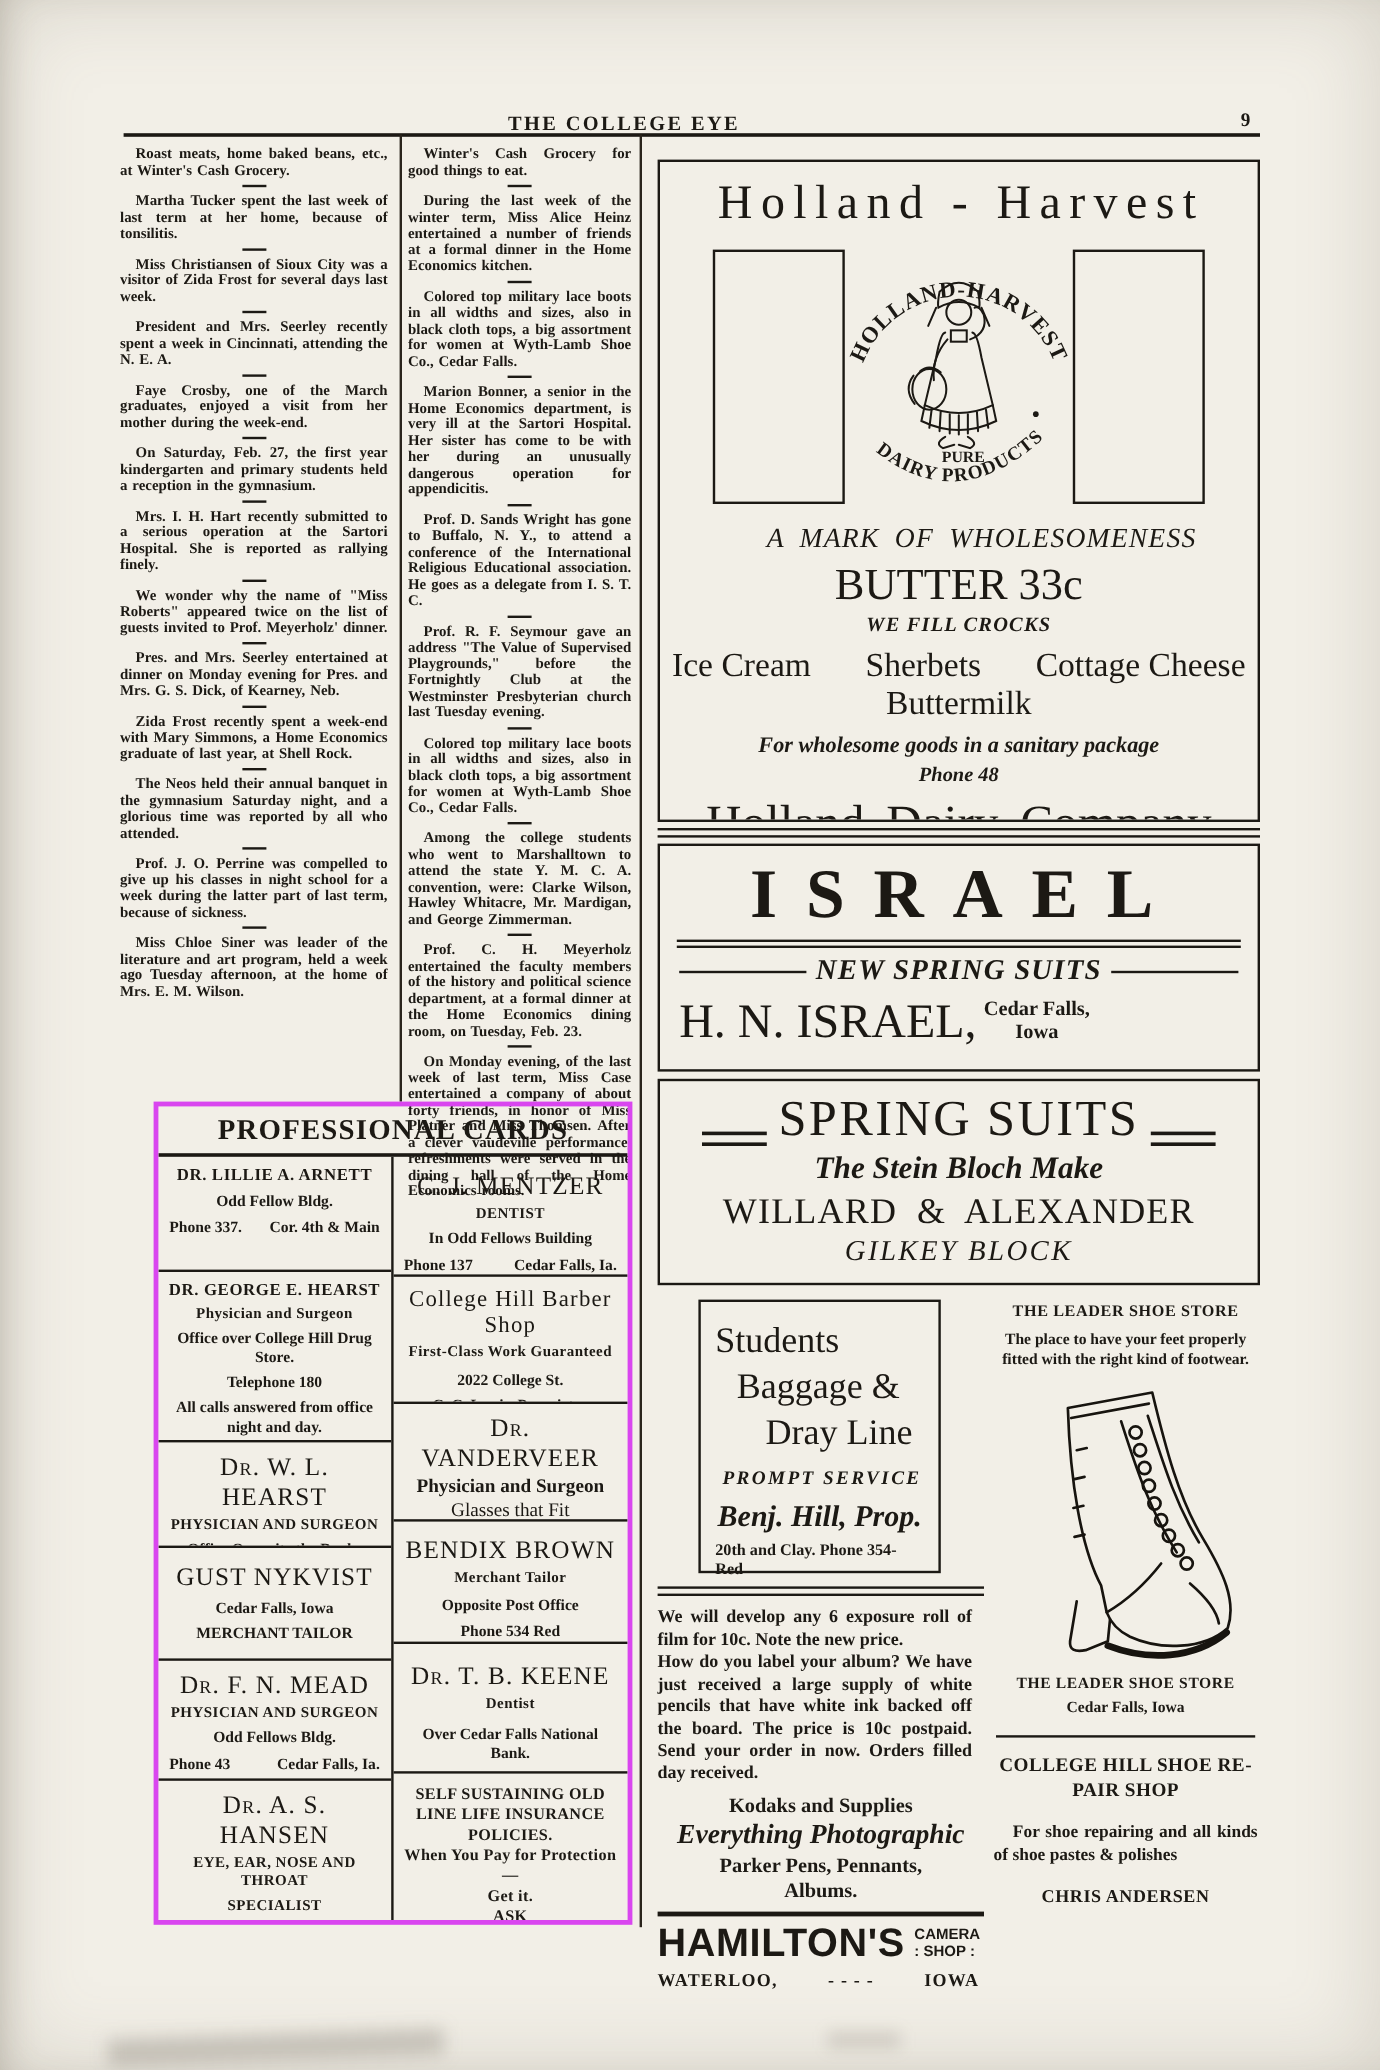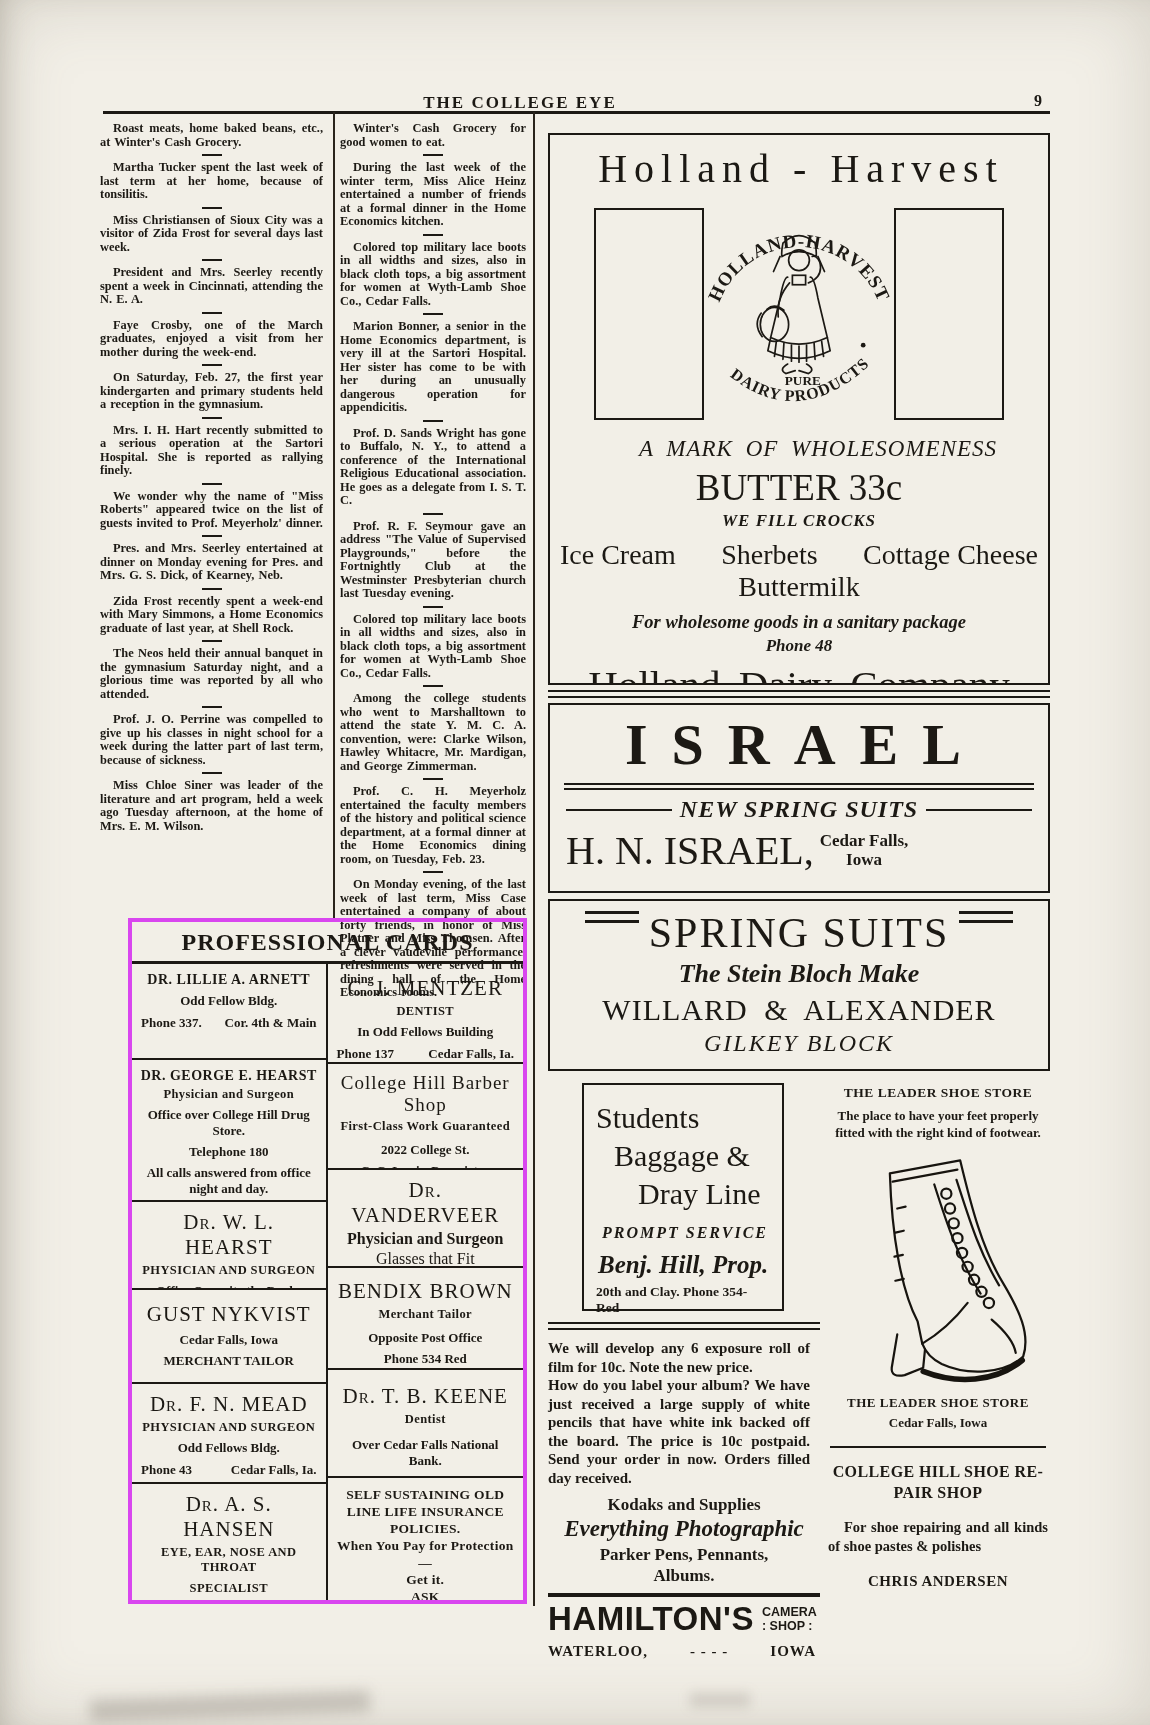--- a/index.html
+++ b/index.html
@@ -68,21 +68,21 @@
   .i-big{font-size:58px;font-weight:bold;letter-spacing:24px;margin-left:12px;line-height:64px;margin-top:8px;}
   .i-rules{height:3px;border-top:2px solid #1c1914;border-bottom:2px solid #1c1914;margin:6px 14px;}
   .i-banner{display:flex;align-items:center;margin:2px 16px;}
   .i-banner .dash-line{flex:1;border-top:2.5px solid #1c1914;}
   .i-banner-text{font-weight:bold;font-style:italic;font-size:24px;letter-spacing:1px;padding:0 8px;}
   .i-bottom{display:flex;justify-content:flex-start;align-items:flex-end;gap:6px;margin-top:4px;padding-left:16px;}
   .i-name{font-size:40px;}
   .i-loc{font-size:17px;font-weight:bold;line-height:19px;padding-bottom:5px;text-align:center;}
   
   .spring{height:172px;margin-top:6px;text-align:center;}
-  .s-titlerow{display:flex;align-items:flex-start;justify-content:center;gap:10px;margin-top:10px;}
+  .s-titlerow{display:flex;align-items:flex-end;justify-content:center;gap:10px;margin-top:10px;}
   .s-bars{width:54px;height:6px;border-top:3px solid #1c1914;border-bottom:3px solid #1c1914;}
   .s-title{font-size:42px;letter-spacing:2px;line-height:44px;}
   .s-make{font-weight:bold;font-style:italic;font-size:26px;margin-top:4px;}
   .s-firm{font-size:30px;word-spacing:8px;margin-top:4px;letter-spacing:1px;}
   .s-block{font-style:italic;font-size:24px;letter-spacing:2px;margin-top:3px;}
   
   .ads-bottom{display:flex;justify-content:space-between;margin-top:12px;}
   .ab-left{width:272px;}
   .ab-right{width:224px;}
   .dray-box{border:2.5px solid #1c1914;box-sizing:border-box;margin-left:34px;width:202px;
@@ -143,21 +143,21 @@
     <div class="news-item">Pres. and Mrs. Seerley entertained at dinner on Monday evening for Pres. and Mrs. G. S. Dick, of Kearney, Neb.</div>
     <div class="news-item">Zida Frost recently spent a week-end with Mary Simmons, a Home Economics graduate of last year, at Shell Rock.</div>
     <div class="news-item">The Neos held their annual banquet in the gymnasium Saturday night, and a glorious time was reported by all who attended.</div>
     <div class="news-item">Prof. J. O. Perrine was compelled to give up his classes in night school for a week during the latter part of last term, because of sickness.</div>
     <div class="news-item">Miss Chloe Siner was leader of the literature and art program, held a week ago Tuesday afternoon, at the home of Mrs. E. M. Wilson.</div>
   </div>
 
   <div class="vrule" id="vrule1"></div>
 
   <div id="col2">
-    <div class="news-item">Winter's Cash Grocery for good women to eat.</div>
+    <div class="news-item">Winter's Cash Grocery for good things to eat.</div>
     <div class="news-item">During the last week of the winter term, Miss Alice Heinz entertained a number of friends at a formal dinner in the Home Economics kitchen.</div>
     <div class="news-item">Colored top military lace boots in all widths and sizes, also in black cloth tops, a big assortment for women at Wyth-Lamb Shoe Co., Cedar Falls.</div>
     <div class="news-item">Marion Bonner, a senior in the Home Economics department, is very ill at the Sartori Hospital. Her sister has come to be with her during an unusually dangerous operation for appendicitis.</div>
     <div class="news-item">Prof. D. Sands Wright has gone to Buffalo, N. Y., to attend a conference of the International Religious Educational association. He goes as a delegate from I. S. T. C.</div>
     <div class="news-item">Prof. R. F. Seymour gave an address "The Value of Supervised Playgrounds," before the Fortnightly Club at the Westminster Presbyterian church last Tuesday evening.</div>
     <div class="news-item">Colored top military lace boots in all widths and sizes, also in black cloth tops, a big assortment for women at Wyth-Lamb Shoe Co., Cedar Falls.</div>
     <div class="news-item">Among the college students who went to Marshalltown to attend the state Y. M. C. A. convention, were: Clarke Wilson, Hawley Whitacre, Mr. Mardigan, and George Zimmerman.</div>
     <div class="news-item">Prof. C. H. Meyerholz entertained the faculty members of the history and political science department, at a formal dinner at the Home Economics dining room, on Tuesday, Feb. 23.</div>
     <div class="news-item">On Monday evening, of the last week of last term, Miss Case entertained a company of about forty friends, in honor of Miss Platner and Miss Thomsen. After a clever vaudeville performance, refreshments were served in the dining hall of the Home Economics rooms.</div>
   </div>

